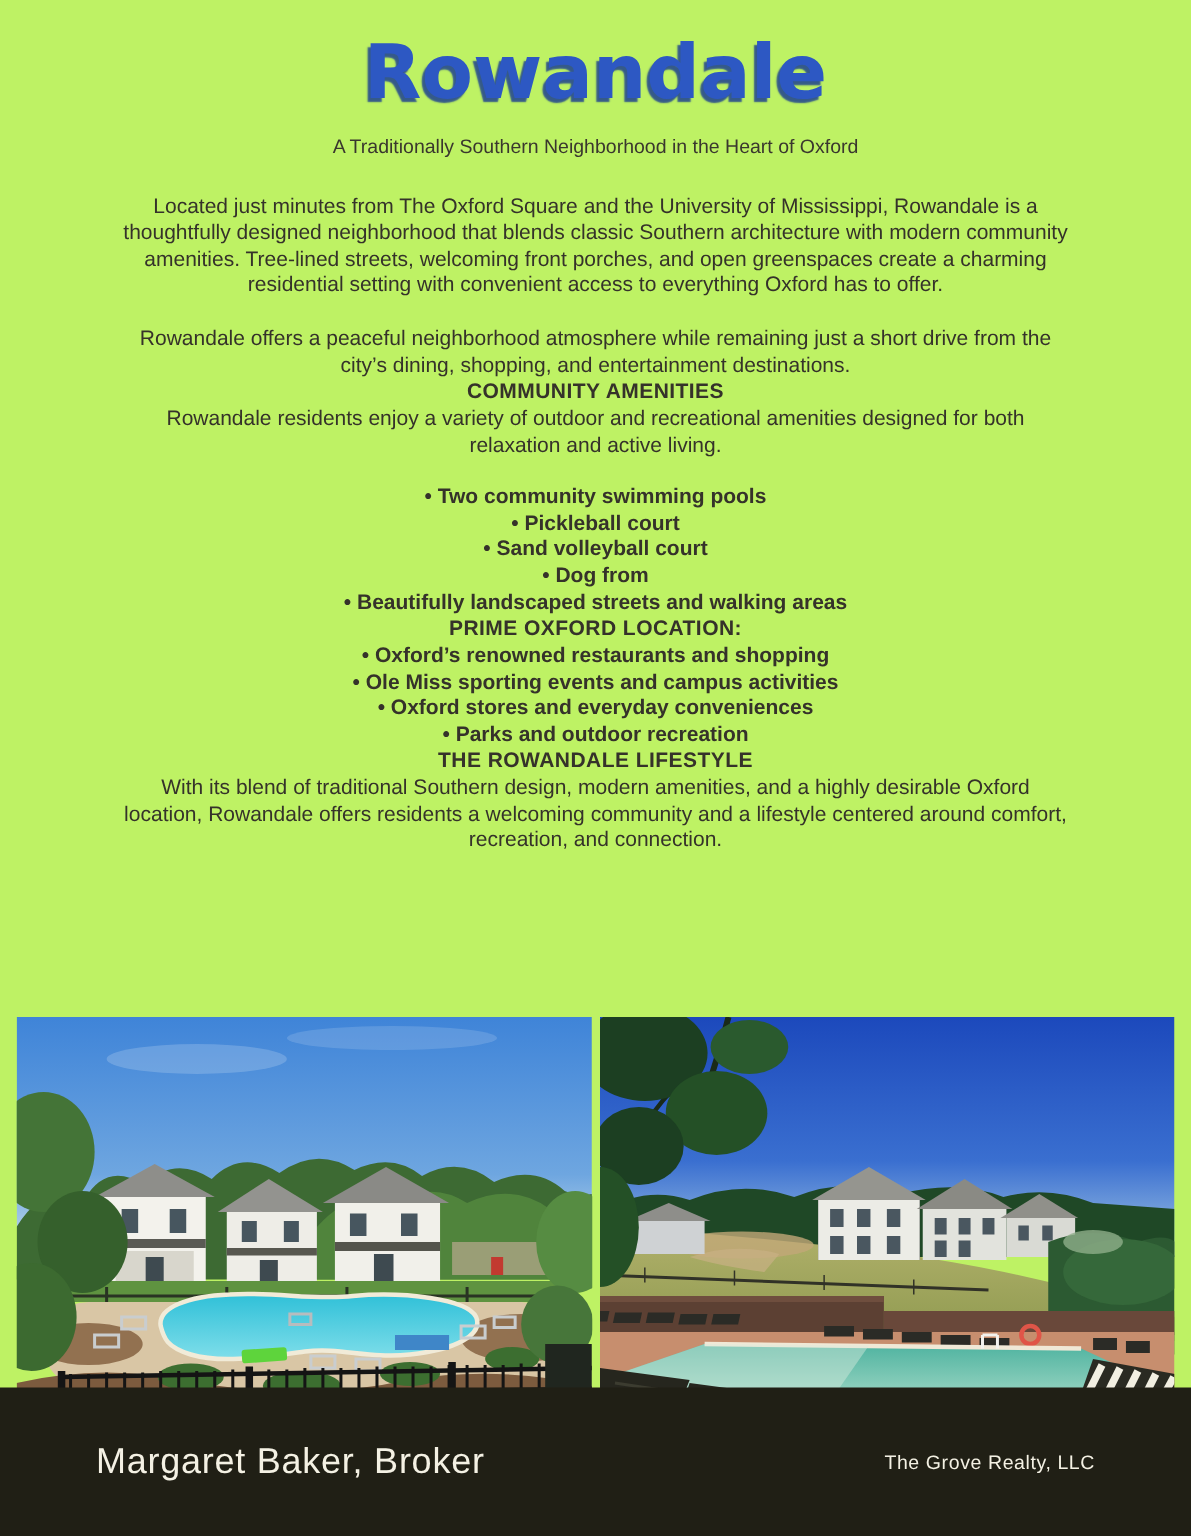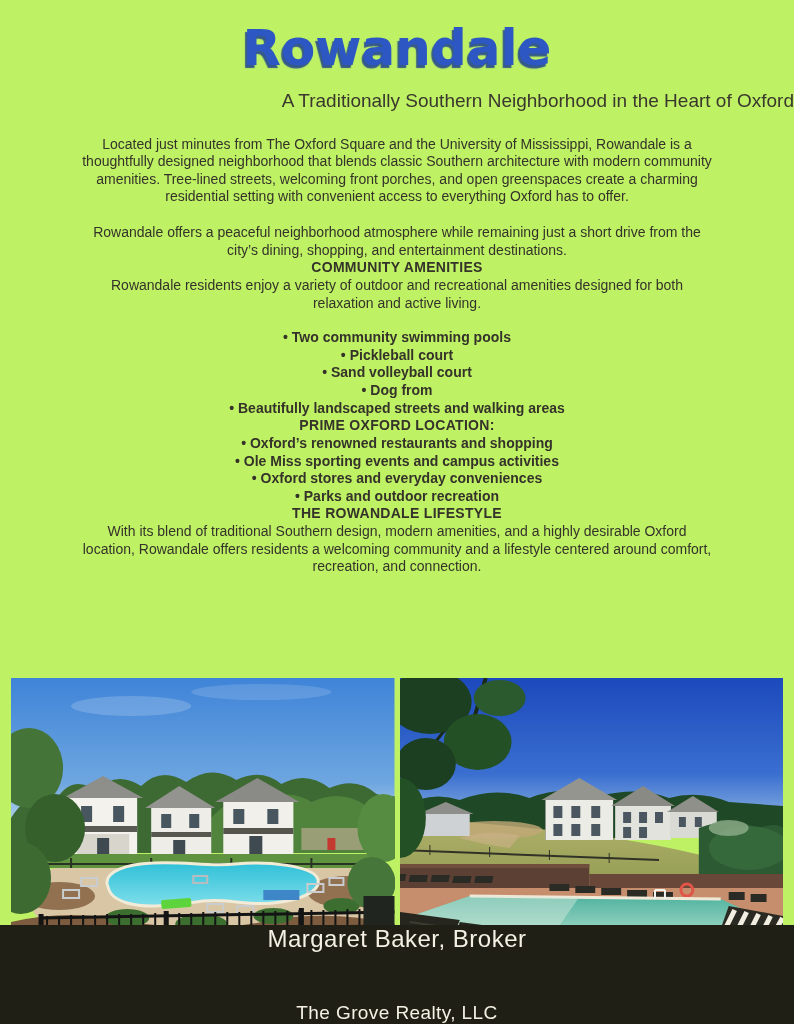--- a/index.html
+++ b/index.html
@@ -7,42 +7,42 @@
     width:794px;height:1024px;margin:0 auto;position:relative;overflow:hidden;
     background:#bef264;color:#35322a;
     font-family:"Liberation Sans",sans-serif;
   }
   .page-title{
     margin:0;padding-top:22px;text-align:center;
     font-family:"DejaVu Sans",sans-serif;font-weight:700;
     font-size:50px;line-height:1.05;letter-spacing:0px;
     color:#2d58c3;text-shadow:-2px 3px 1px rgba(29,63,143,.85);
   }
-  .subtitle{margin-top:15px;text-align:right;font-size:19px;color:#3a372e;}
+  .subtitle{margin-top:15px;text-align:center;font-size:13px;color:#3a372e;}
   .content{width:634px;margin:0 auto;text-align:center;font-size:14px;line-height:1.26;color:#35322a;}
   .content p{margin:0;}
   .p-intro1{margin-top:24px !important;}
   .p-intro2{margin-top:18px !important;}
   .sec-heading{margin-top:16px;font-size:14px;letter-spacing:.3px;font-weight:bold;}
   .amenities-desc{margin-top:0px !important;}
   .bullet-list{margin-top:17px;}
   .bullet-list.tight{margin-top:0;}
   .bullet-line{line-height:1.26;font-weight:bold;}
   .gap-lg{margin-top:34px;}
   .lifestyle-text{margin-top:0px !important;}
   .photos{position:absolute;left:11px;top:678px;width:772px;height:262px;display:flex;gap:5px;}
   .photo{flex:1;height:262px;overflow:hidden;}
   .photo svg{display:block;width:100%;height:100%;}
   .footer{
     position:absolute;left:0;bottom:0;width:794px;height:99px;background:#201f15;
     display:flex;align-items:center;justify-content:space-between;
-    box-sizing:border-box;padding:0 64px;color:#f4f1e4;flex-direction:column;
+    box-sizing:border-box;padding:0 64px;color:#f4f1e4;
   }
   .footer .broker{font-size:24px;font-weight:400;letter-spacing:.5px;}
-  .footer .company{font-size:19px;font-weight:400;letter-spacing:.4px;}
+  .footer .company{font-size:13px;font-weight:400;letter-spacing:.4px;}
 </style>
 </head>
 <body>
 
 <div class="page">
 
   <h1 class="page-title">Rowandale</h1>
   <div class="subtitle">A Traditionally Southern Neighborhood in the Heart of Oxford</div>
 
   <div class="content">

